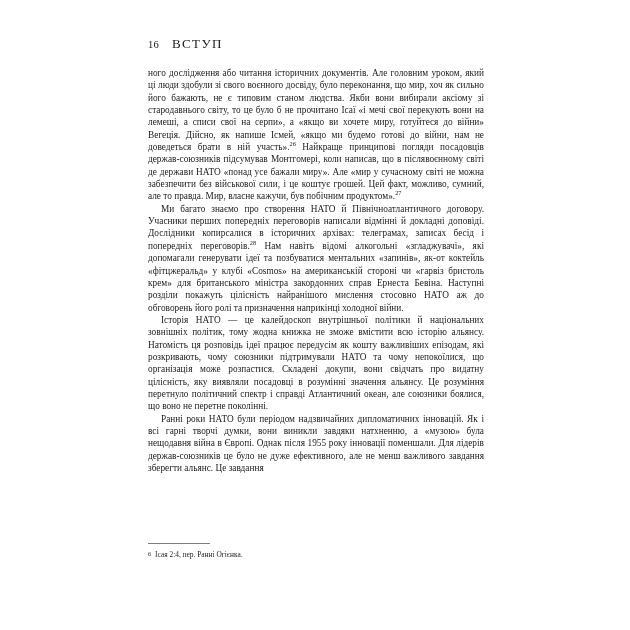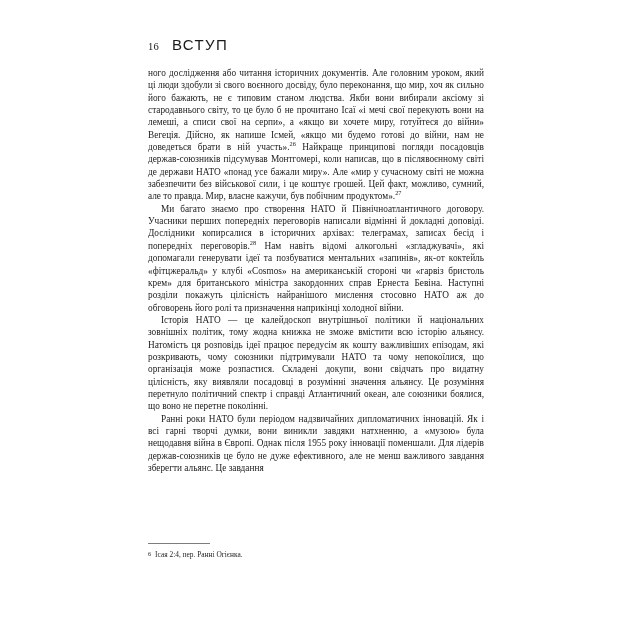--- a/index.html
+++ b/index.html
@@ -28,23 +28,23 @@
     display: flex;
     align-items: baseline;
     gap: 13px;
   }
   .folio {
     font-size: 10.5px;
     letter-spacing: 0.2px;
     color: #1a1a1a;
   }
   .runhead {
-    font-size: 15px;
+    font-size: 13px;
     letter-spacing: 1.4px;
-    font-family: Liberation Sans, sans-serif;
+    font-family: Liberation Serif, serif;
     color: #1a1a1a;
   }
   .body-block {
     position: absolute;
     left: 148px;
     top: 67px;
     width: 336px;
   }
   p.para {
     margin: 0;

